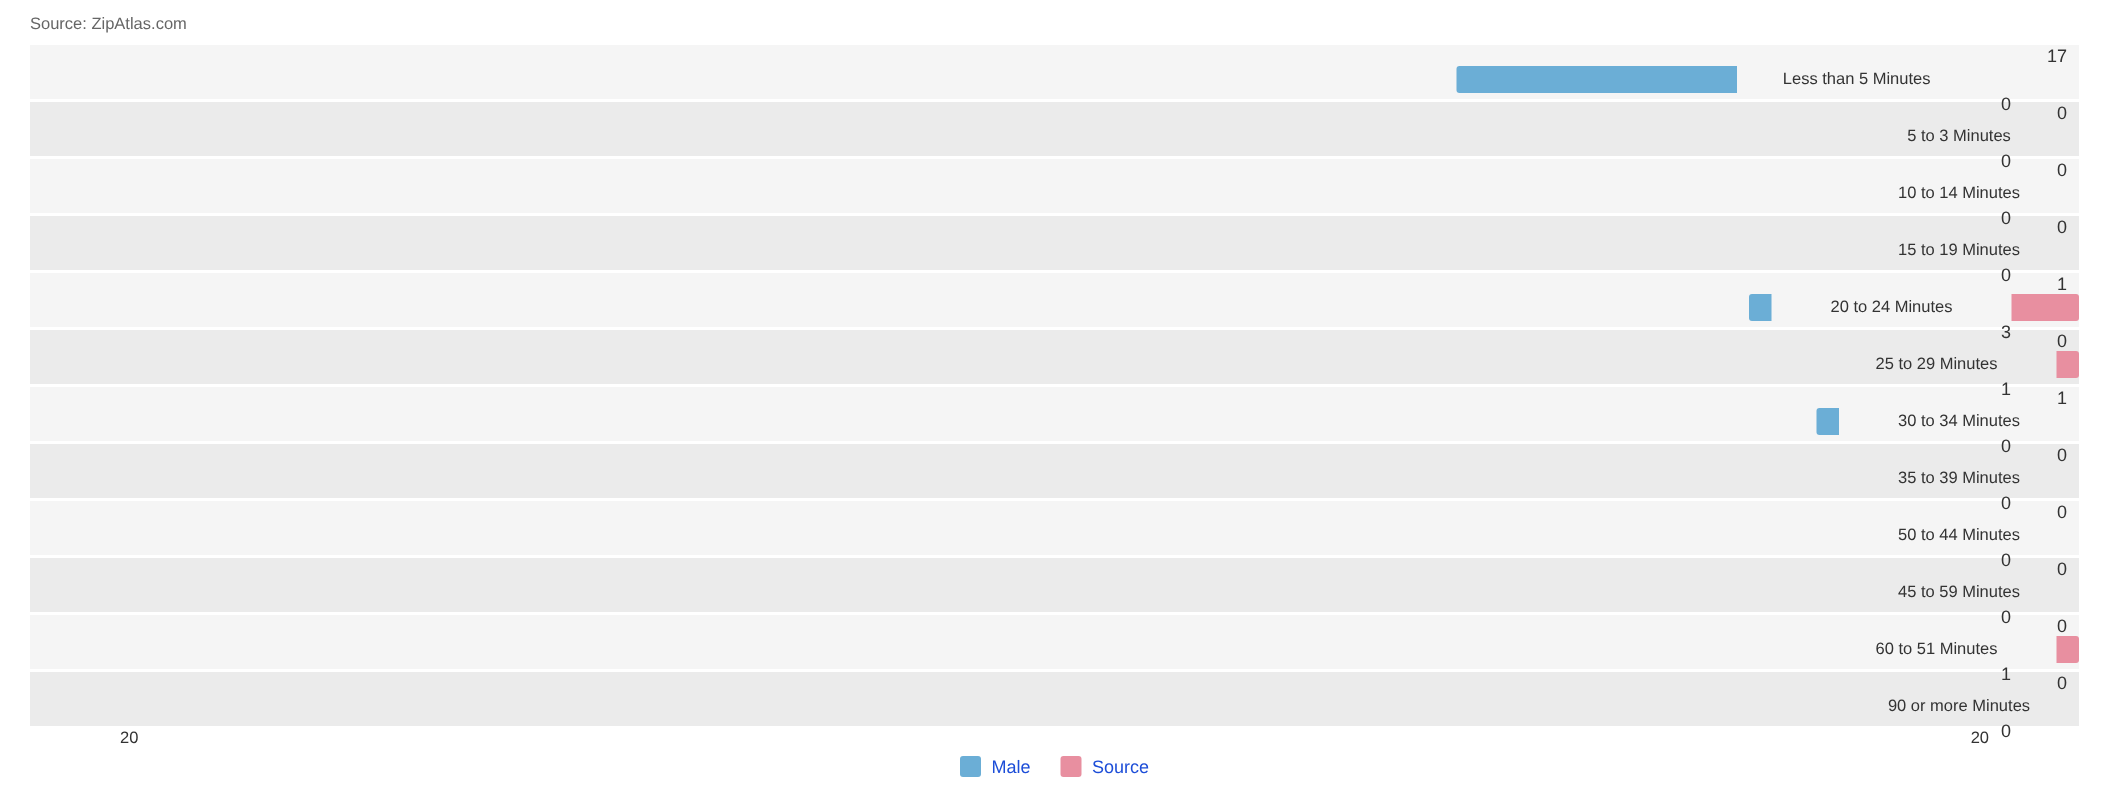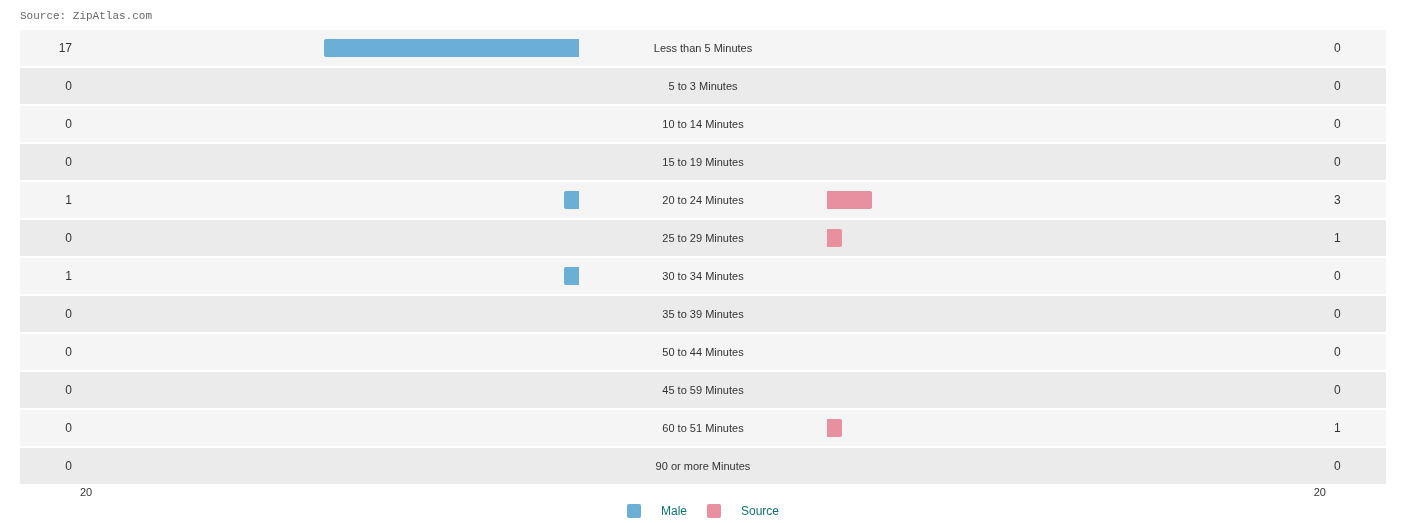--- a/index.html
+++ b/index.html
@@ -26,27 +26,27 @@
     .chart-title {
       font-size: 14px;
       font-weight: bold;
       color: #333;
       text-transform: uppercase;
       letter-spacing: 0.5px;
     }
     .source-text {
       font-size: 11px;
       color: #666;
-      font-family: Liberation Mono, monospace;
     }
     .bar-row {
       display: flex;
-      align-items: center;
+      align-items: flex-end;
       height: 36px;
       margin-bottom: 2px;
+      flex-direction: column;
     }
     .bar-row:nth-child(odd) {
       background: #f5f5f5;
     }
     .bar-row:nth-child(even) {
       background: #ebebeb;
     }
     .left-value {
       width: 60px;
       text-align: right;
@@ -62,21 +62,20 @@
       justify-content: center;
       position: relative;
       height: 100%;
     }
     .bar-pair {
       display: flex;
       align-items: center;
       width: 100%;
       height: 100%;
       justify-content: center;
-      gap: 44px;
     }
     .male-side {
       display: flex;
       align-items: center;
       justify-content: flex-end;
       width: 45%;
     }
     .female-side {
       display: flex;
       align-items: center;
@@ -115,23 +114,23 @@
     .legend-row {
       display: flex;
       justify-content: center;
       align-items: center;
       margin-top: 6px;
       gap: 20px;
     }
     .legend-item {
       display: flex;
       align-items: center;
-      gap: 20px;
+      gap: 7px;
       font-size: 12px;
-      color: #0f766e;
+      color: #1d4ed8;
     }
     .legend-box {
       width: 14px;
       height: 14px;
       border-radius: 2px;
     }
     .axis-row {
       display: flex;
       justify-content: space-between;
       font-size: 11px;

